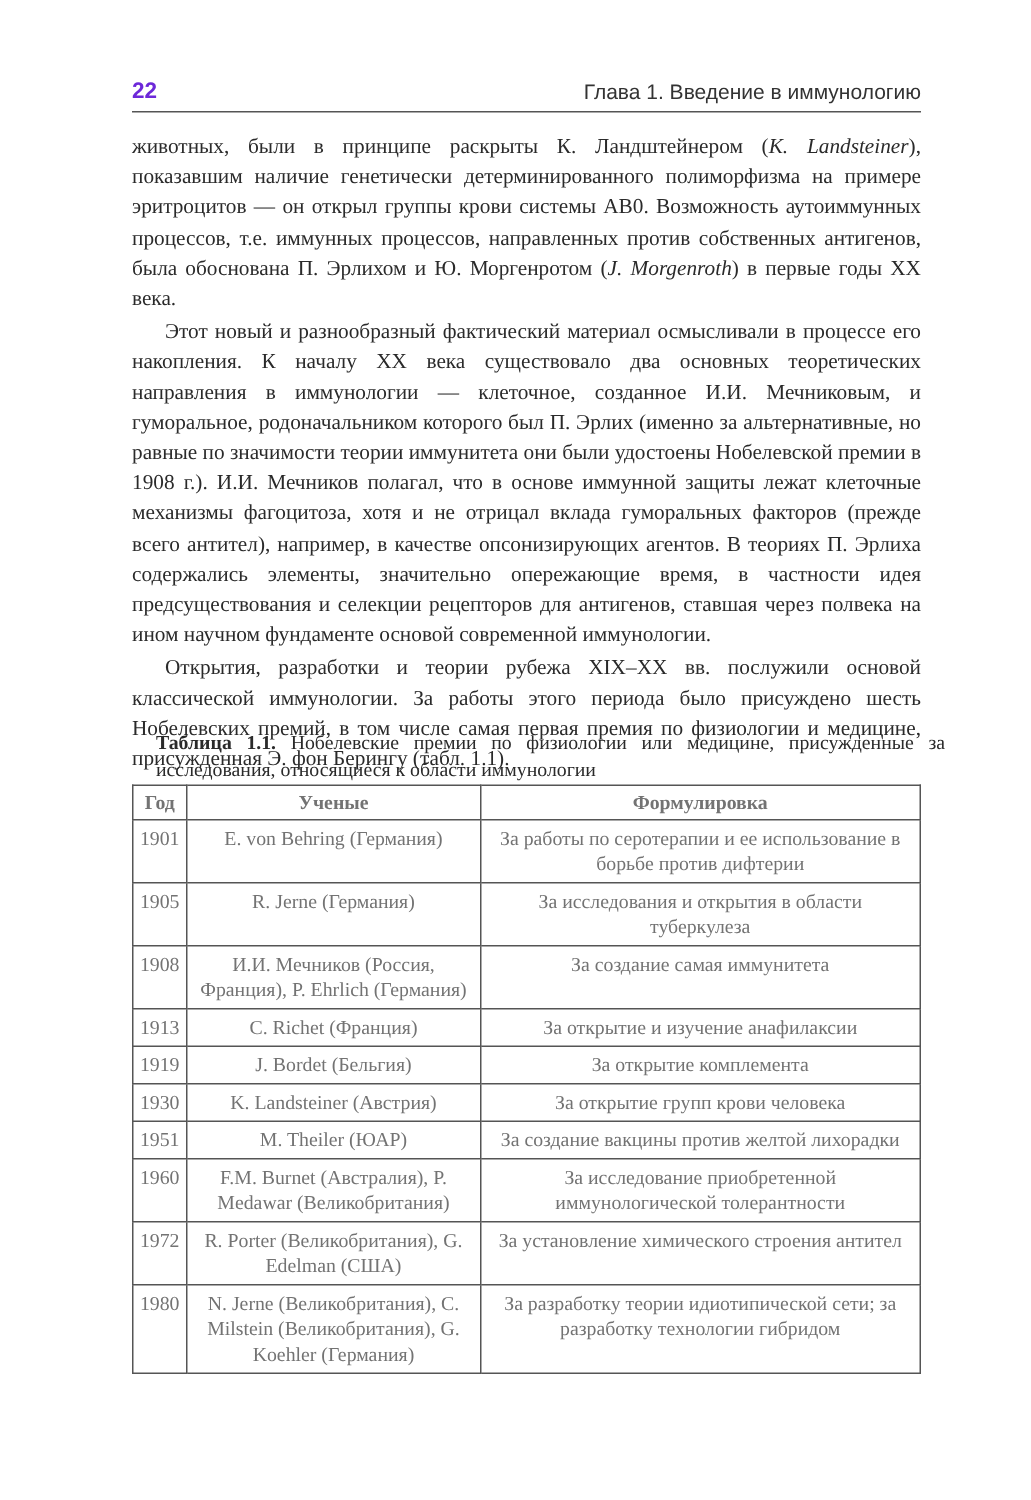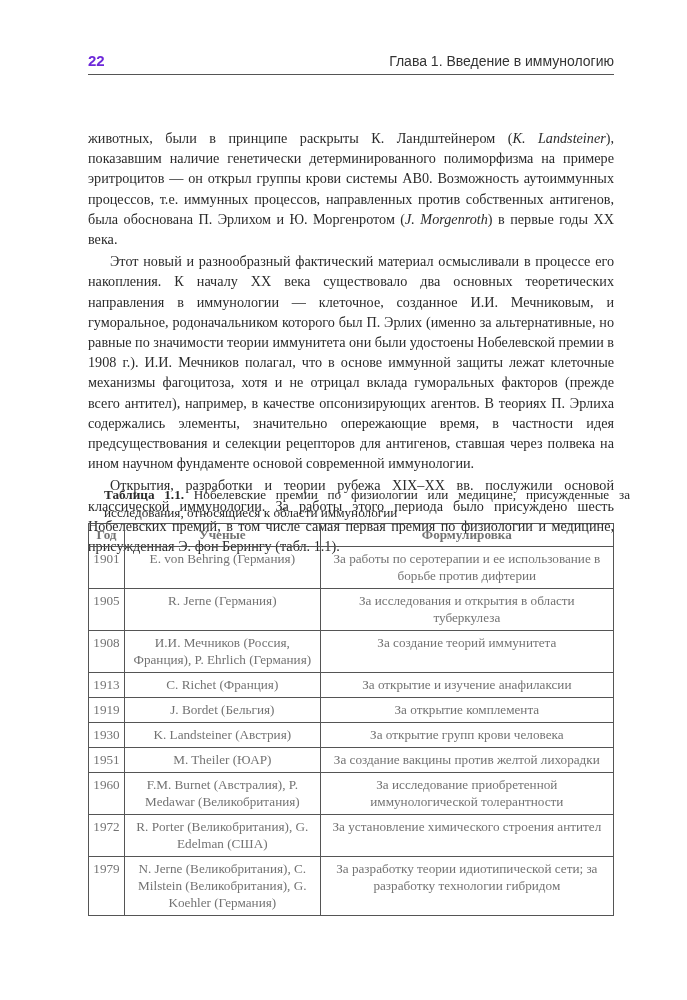--- a/index.html
+++ b/index.html
@@ -1,21 +1,21 @@
 <!DOCTYPE html>
 <html><head>
 <meta charset="utf-8">
 <style>
   html, body { margin: 0; padding: 0; background: #ffffff; }
   body { width: 687px; height: 1000px; position: relative; overflow: hidden; color: #2a2a2a; }
   .page { position: absolute; left: 88px; top: 0; width: 526px; }
   .running-head { position: absolute; top: 52px; left: 0; width: 526px; height: 22px; border-bottom: 1.5px solid #555; }
   .page-num { position: absolute; left: 0; top: 0; font-family: "Liberation Sans", sans-serif; font-weight: bold; font-size: 15px; color: #6d28d9; }
   .chapter-title { position: absolute; right: 0; top: 1px; font-family: Liberation Sans, sans-serif; font-size: 14px; color: #333; }
-  .body-text { position: absolute; top: 88px; left: 0; width: 526px; font-family: "Liberation Serif", serif; font-size: 14.2px; line-height: 20.2px; text-align: justify; color: #2a2a2a; margin-top: 40px; }
+  .body-text { position: absolute; top: 88px; left: 0; width: 526px; font-family: "Liberation Serif", serif; font-size: 14.2px; line-height: 20.2px; text-align: justify; color: #2a2a2a; }
   .body-text p { margin: 0; }
   .body-text p.indent { text-indent: 22px; margin-top: 2px; }
   .body-text i { font-style: italic; }
   .caption { position: absolute; top: 486px; left: 16px; width: 526px; font-family: "Liberation Serif", serif; font-size: 13.2px; line-height: 18px; text-align: justify; color: #2a2a2a; }
   .caption b { font-weight: bold; }
   table.nobel { position: absolute; top: 523px; left: 0; width: 526px; border-collapse: collapse; font-family: "Liberation Serif", serif; font-size: 13.2px; line-height: 17px; color: #737373; }
   table.nobel th, table.nobel td { border: 1px solid #555; vertical-align: top; text-align: center; padding: 3px 5px 4px 5px; }
   table.nobel th { font-weight: bold; text-align: center; padding: 2px 4px 3px 4px; }
   table.nobel td.year { text-align: center; padding-left: 2px; padding-right: 2px; }
   col.c-year { width: 36px; }
@@ -61,21 +61,21 @@
         <td>За работы по серотерапии и ее использование в борьбе против дифтерии</td>
       </tr>
       <tr>
         <td class="year">1905</td>
         <td>R. Jerne (Германия)</td>
         <td>За исследования и открытия в области туберкулеза</td>
       </tr>
       <tr>
         <td class="year">1908</td>
         <td>И.И. Мечников (Россия, Франция), P. Ehrlich (Германия)</td>
-        <td>За создание теорий иммунитета</td>
+        <td>За создание самая иммунитета</td>
       </tr>
       <tr>
         <td class="year">1913</td>
         <td>C. Richet (Франция)</td>
         <td>За открытие и изучение анафилаксии</td>
       </tr>
       <tr>
         <td class="year">1919</td>
         <td>J. Bordet (Бельгия)</td>
         <td>За открытие комплемента</td>
@@ -94,20 +94,20 @@
         <td class="year">1960</td>
         <td>F.M. Burnet (Австралия), P. Medawar (Великобритания)</td>
         <td class="just">За исследование приобретенной иммунологической толерантности</td>
       </tr>
       <tr>
         <td class="year">1972</td>
         <td>R. Porter (Великобритания), G. Edelman (США)</td>
         <td>За установление химического строения антител</td>
       </tr>
       <tr>
-        <td class="year">1979</td>
+        <td class="year">1980</td>
         <td>N. Jerne (Великобритания), C. Milstein (Великобритания), G. Koehler (Германия)</td>
         <td class="just">За разработку теории идиотипической сети; за разработку технологии гибридом</td>
       </tr>
     </tbody>
   </table>
 
 </div>
 
 </body></html>

